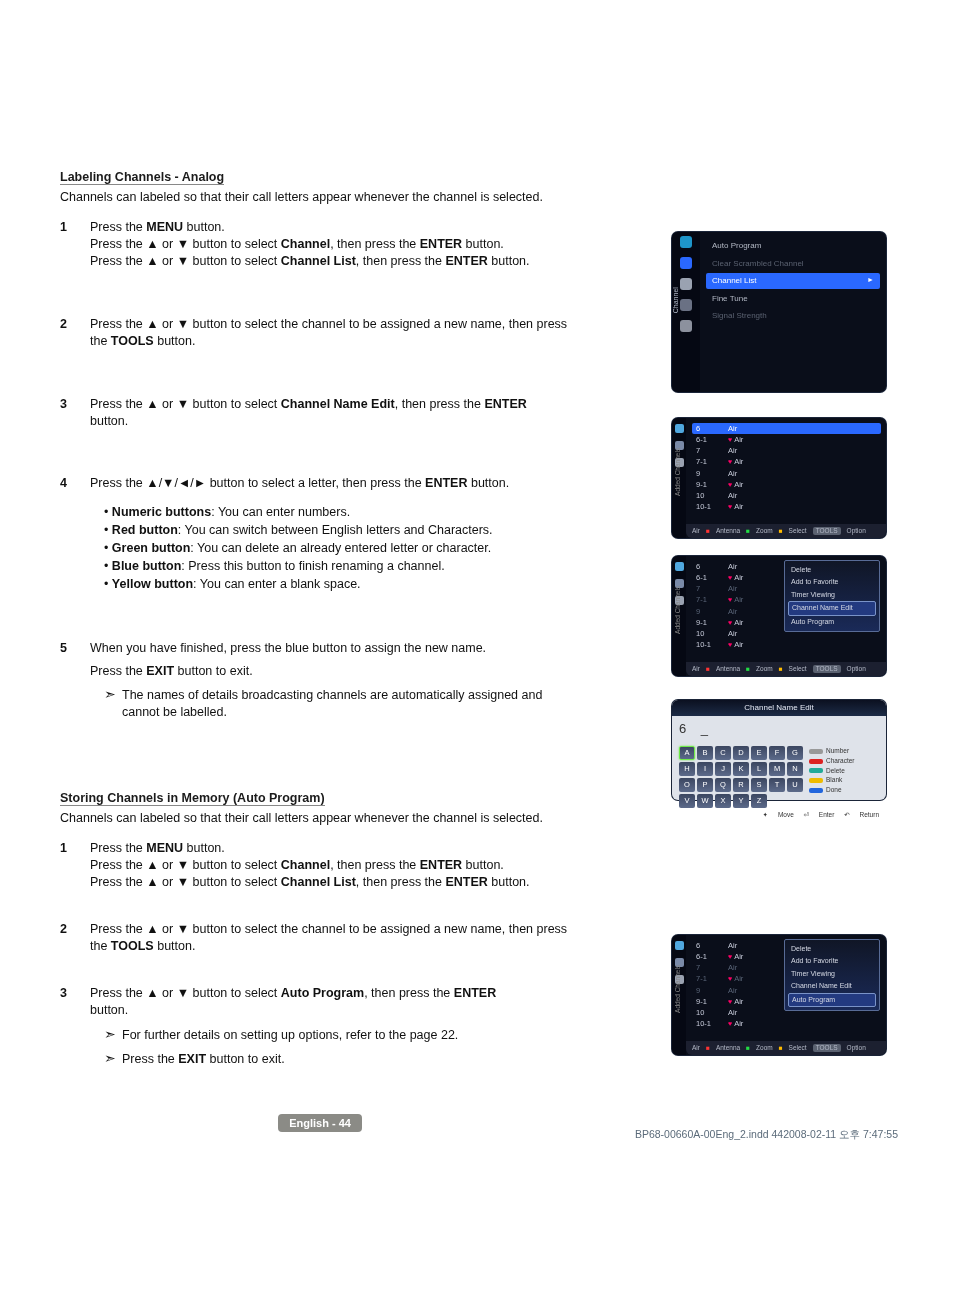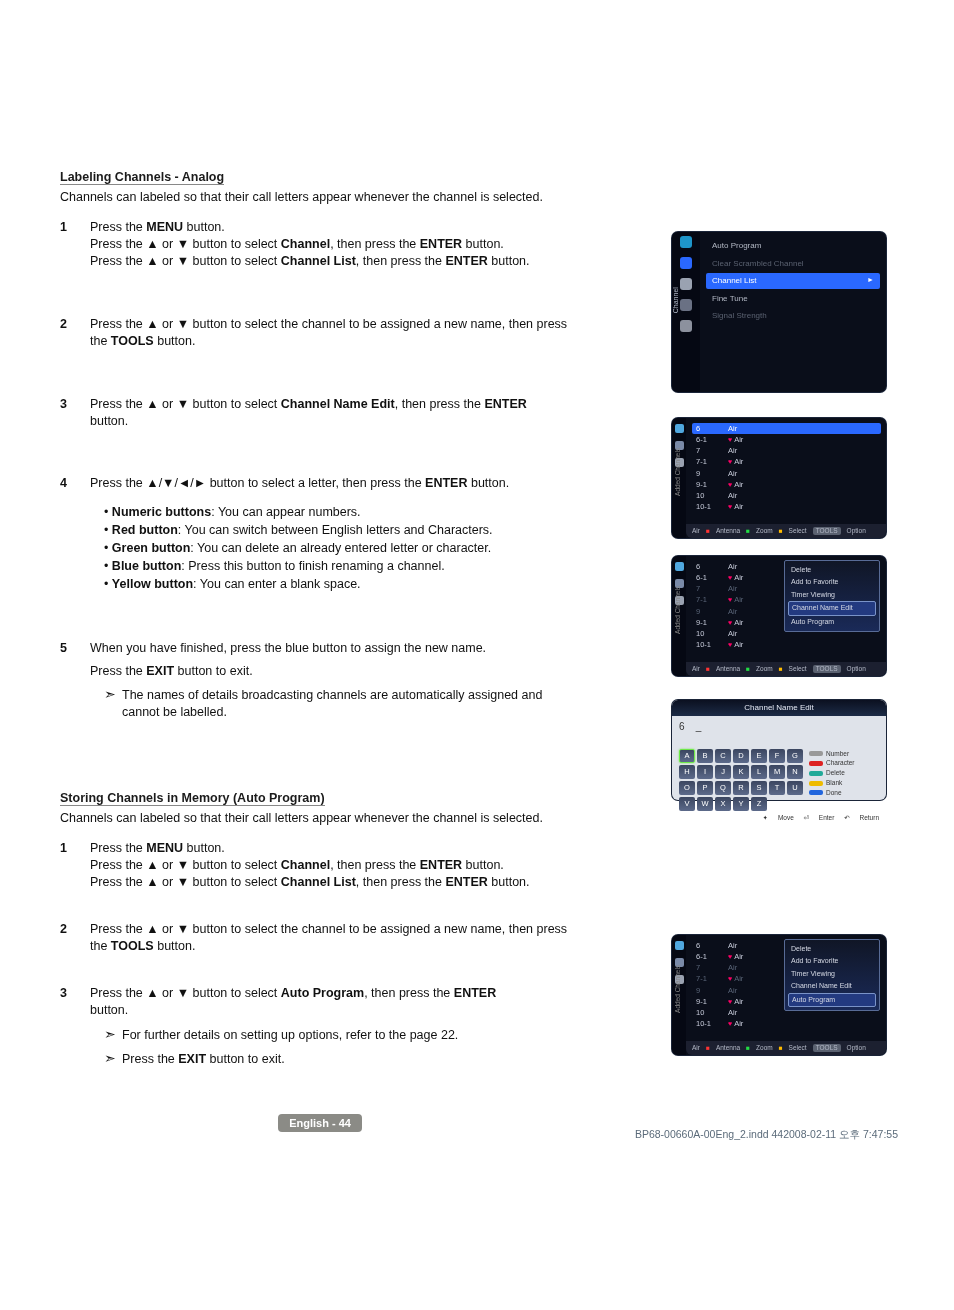--- a/index.html
+++ b/index.html
@@ -151,21 +151,21 @@
     background: linear-gradient(#101626,#1a2a58);
     border:1px solid #586b96; border-radius:2px; padding:3px;
   }
   .popup div { font-size:7px; padding:2px 3px; color:#d6dae5;}
   .popup .psel { background:#233a80; border:1px solid #7a93c8; border-radius:2px;}
 
   
   .osd4 { top: 700px; width: 214px; height: 100px; background:#dfe3ea; color:#222; }
   .kbtitle { background: linear-gradient(#0b1020,#1c2b46); color:#e3e7f2; text-align:center; font-size:8px; padding:3px; border-radius:6px 6px 0 0;}
   .kbwrap { padding:5px 7px; }
-  .kbtop { font-size:10px; color:#333; margin-bottom:16px;}
+  .kbtop { font-size:13px; color:#333; margin-bottom:10px;}
   .kbgrid { display:flex; gap:6px;}
   .keys { display:grid; grid-template-columns: repeat(7, 16px); gap:2px; }
   .key {
     background: linear-gradient(#3b4660,#5c6a8a);
     color:#fff; font-size:7.5px; text-align:center;
     border-radius:2px; height:14px; line-height:14px;
   }
   .key.sel { border:1px solid #6ee848; box-shadow: 0 0 2px #6ee848; line-height:12px; height:12px;}
   .legend { font-size:6.5px; color:#333; line-height:1.5; }
   .legend .sw { display:inline-block; width:14px; height:5px; border-radius:2px; margin-right:3px; vertical-align:middle;}
@@ -204,21 +204,21 @@
         <span>Press the ▲ or ▼ button to select </span><span class="bold">Channel Name Edit</span><span>, then press the </span><span class="bold">ENTER</span><br>
         <span>button.</span>
       </div>
     </div>
 
     <div class="step">
       <div class="step-num">4</div>
       <div class="step-body">
         <span>Press the ▲/▼/◄/► button to select a letter, then press the </span><span class="bold">ENTER</span><span> button.</span>
         <div class="bullets">
-          <div class="dot"><span class="bold">Numeric buttons</span><span>: You can appear numbers.</span></div>
+          <div class="dot"><span class="bold">Numeric buttons</span><span>: You can enter numbers.</span></div>
           <div class="dot"><span class="bold">Red button</span><span>: You can switch between English letters and Characters.</span></div>
           <div class="dot"><span class="bold">Green button</span><span>: You can delete an already entered letter or character.</span></div>
           <div class="dot"><span class="bold">Blue button</span><span>: Press this button to finish renaming a channel.</span></div>
           <div class="dot"><span class="bold">Yellow button</span><span>: You can enter a blank space.</span></div>
         </div>
       </div>
     </div>
 
     <div class="step" style="margin-bottom:70px">
       <div class="step-num">5</div>

